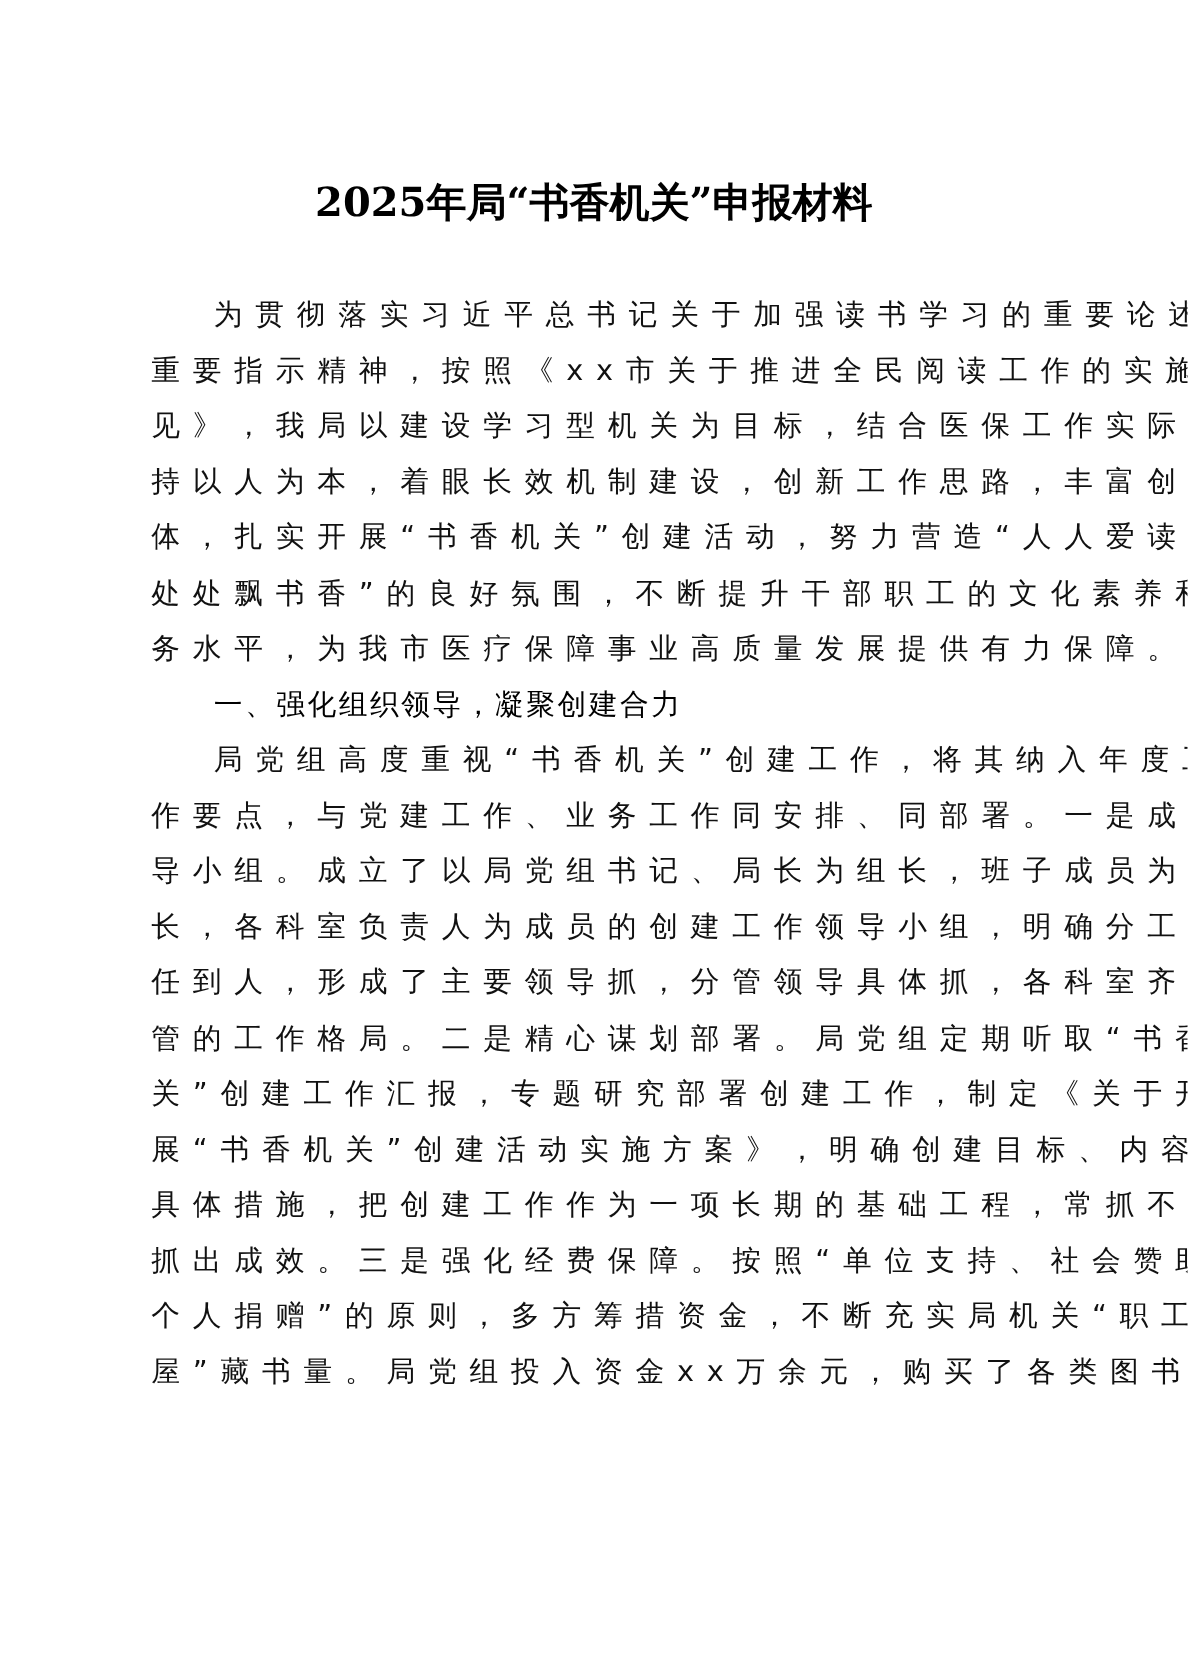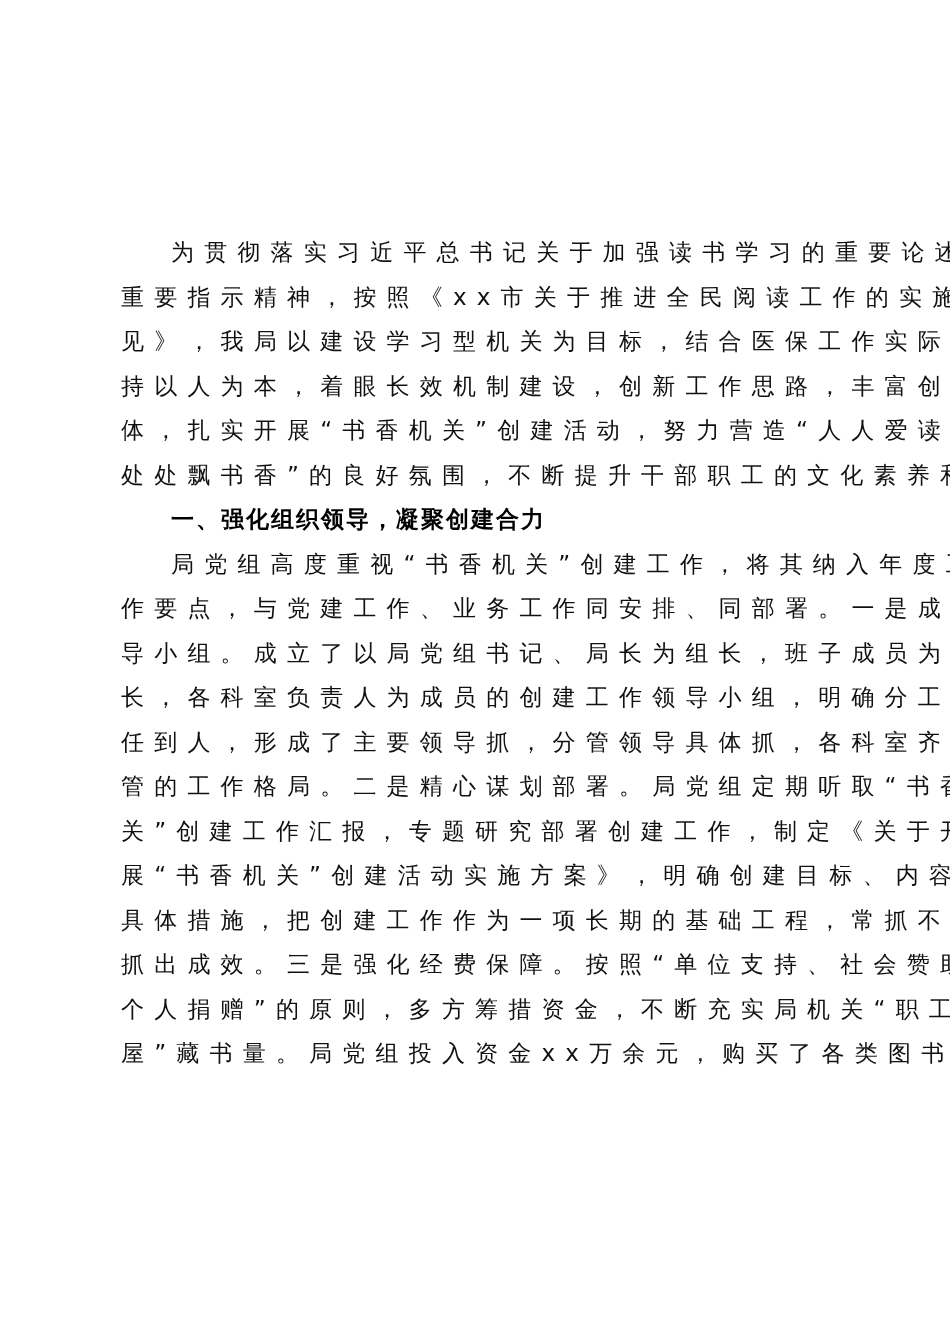--- a/index.html
+++ b/index.html
@@ -45,43 +45,45 @@
       line-height: 44.5px;
       letter-spacing: 10.2px;
       color: #111111;
       text-align: justify;
       word-break: break-all;
     }
     .heading {
       margin: 0;
       text-indent: 2em;
       font-family: "DejaVu Sans", "Liberation Sans", sans-serif;
-      font-weight: bold;
+      font-weight: normal;
       letter-spacing: 2px;
       color: #000000;
     }
     .line {
       display: block;
       white-space: nowrap;
       height: 44.5px;
     }
   </style>
 </head>
 <body>
 
 <div class="page">
+  <div class="title">2025年局“书香机关”申报材料</div>
 
   <div class="body-text">
     <div>
       <span class="line" style="padding-left:50px">为贯彻落实习近平总书记关于加强读书学习的重要论述和</span>
       <span class="line">重要指示精神，按照《xx市关于推进全民阅读工作的实施意</span>
       <span class="line">见》，我局以建设学习型机关为目标，结合医保工作实际，坚</span>
       <span class="line">持以人为本，着眼长效机制建设，创新工作思路，丰富创建载</span>
       <span class="line">体，扎实开展“书香机关”创建活动，努力营造“人人爱读书、</span>
       <span class="line">处处飘书香”的良好氛围，不断提升干部职工的文化素养和业</span>
+      <span class="line">务水平，为我市医疗保障事业高质量发展提供有力保障。</span>
     </div>
 
     <div class="line heading" style="padding-left:50px;text-indent:0">一、强化组织领导，凝聚创建合力</div>
 
     <div>
       <span class="line" style="padding-left:50px">局党组高度重视“书香机关”创建工作，将其纳入年度工</span>
       <span class="line">作要点，与党建工作、业务工作同安排、同部署。一是成立领</span>
       <span class="line">导小组。成立了以局党组书记、局长为组长，班子成员为副组</span>
       <span class="line">长，各科室负责人为成员的创建工作领导小组，明确分工，责</span>
       <span class="line">任到人，形成了主要领导抓，分管领导具体抓，各科室齐抓共</span>

